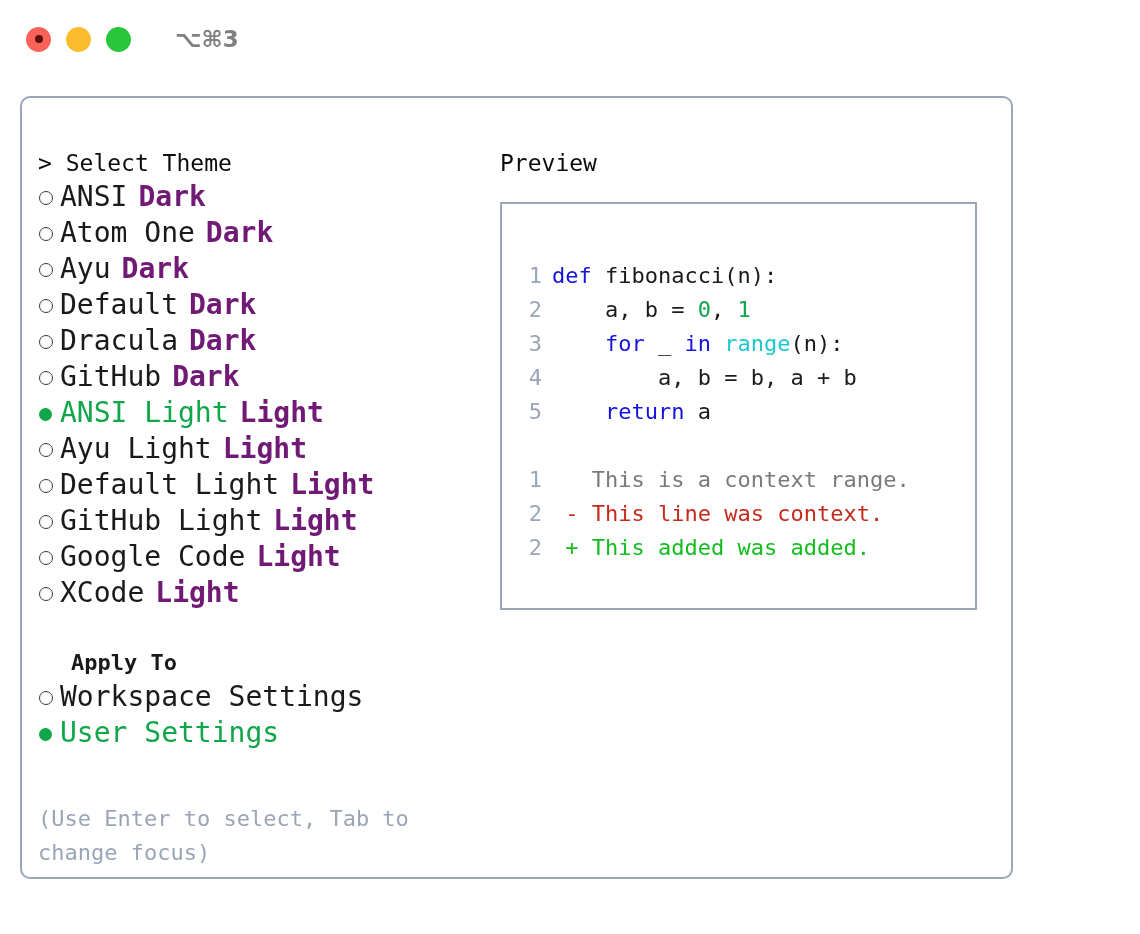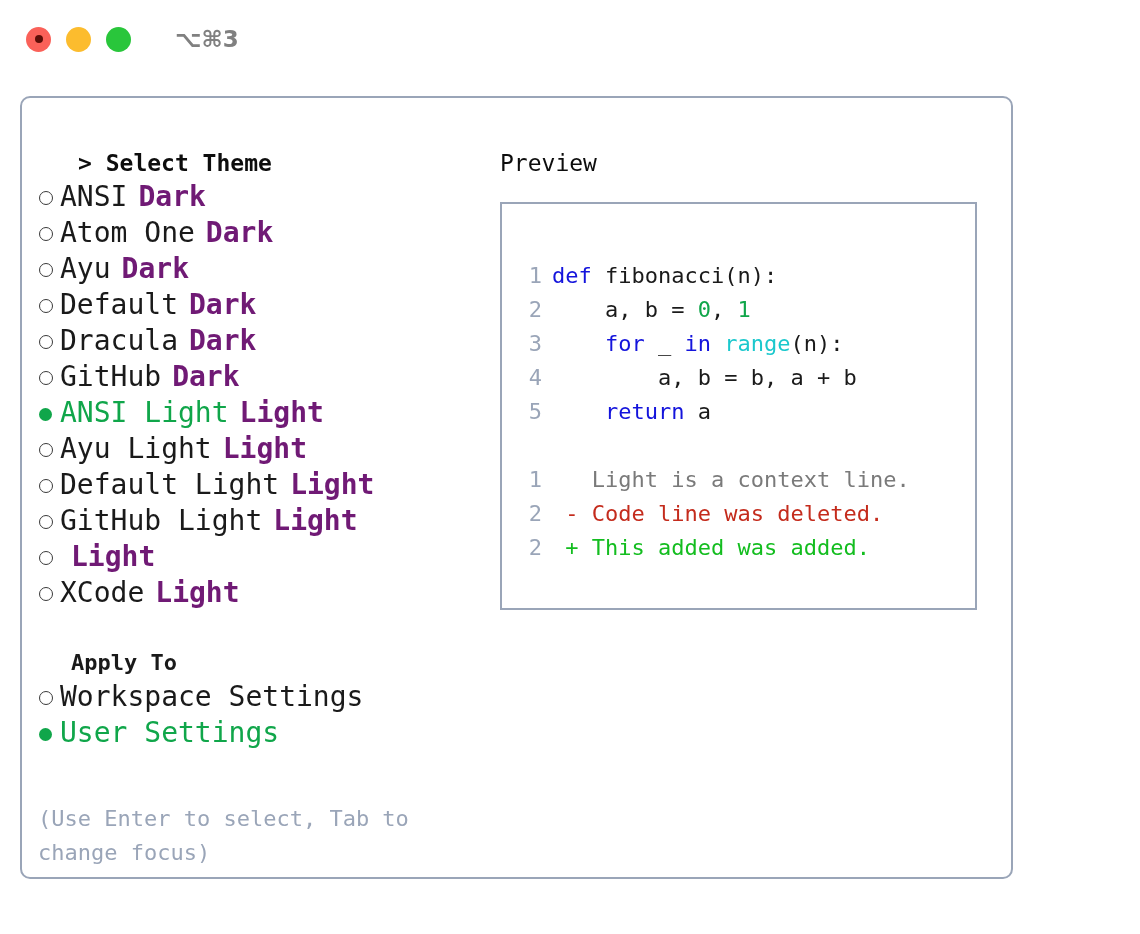--- a/index.html
+++ b/index.html
@@ -95,25 +95,24 @@
   }
   .right {
     position: absolute;
     left: 478px;
     top: 48px;
     width: 500px;
   }
 
   .heading {
     font-size: 23px;
-    font-weight: 700;
+    font-weight: 400;
     color: #0d0d0d;
     line-height: 34px;
     white-space: pre;
-    margin-left: 40px;
   }
 
   .opt {
     display: flex;
     align-items: baseline;
     font-size: 28px;
     line-height: 34px;
     white-space: pre;
   }
   .radio {
@@ -234,21 +233,21 @@
             <div class="opt"><span class="radio"><span class="radio-ring"></span></span><span class="name">ANSI</span><span class="gap"></span><span class="variant">Dark</span></div>
             <div class="opt"><span class="radio"><span class="radio-ring"></span></span><span class="name">Atom One</span><span class="gap"></span><span class="variant">Dark</span></div>
             <div class="opt"><span class="radio"><span class="radio-ring"></span></span><span class="name">Ayu</span><span class="gap"></span><span class="variant">Dark</span></div>
             <div class="opt"><span class="radio"><span class="radio-ring"></span></span><span class="name">Default</span><span class="gap"></span><span class="variant">Dark</span></div>
             <div class="opt"><span class="radio"><span class="radio-ring"></span></span><span class="name">Dracula</span><span class="gap"></span><span class="variant">Dark</span></div>
             <div class="opt"><span class="radio"><span class="radio-ring"></span></span><span class="name">GitHub</span><span class="gap"></span><span class="variant">Dark</span></div>
             <div class="opt selected"><span class="radio"><span class="radio-dot"></span></span><span class="name">ANSI Light</span><span class="gap"></span><span class="variant">Light</span></div>
             <div class="opt"><span class="radio"><span class="radio-ring"></span></span><span class="name">Ayu Light</span><span class="gap"></span><span class="variant">Light</span></div>
             <div class="opt"><span class="radio"><span class="radio-ring"></span></span><span class="name">Default Light</span><span class="gap"></span><span class="variant">Light</span></div>
             <div class="opt"><span class="radio"><span class="radio-ring"></span></span><span class="name">GitHub Light</span><span class="gap"></span><span class="variant">Light</span></div>
-            <div class="opt"><span class="radio"><span class="radio-ring"></span></span><span class="gap"></span><span class="variant">Light</span></div>
+            <div class="opt"><span class="radio"><span class="radio-ring"></span></span><span class="name">Google Code</span><span class="gap"></span><span class="variant">Light</span></div>
             <div class="opt"><span class="radio"><span class="radio-ring"></span></span><span class="name">XCode</span><span class="gap"></span><span class="variant">Light</span></div>
           </div>
 
         <div class="spacer-row"></div>
 
         <div class="subheading">Apply To</div>
 
         <div id="apply-to-list">
             <div class="opt"><span class="radio"><span class="radio-ring"></span></span><span class="name">Workspace Settings</span></div>
             <div class="opt selected"><span class="radio"><span class="radio-dot"></span></span><span class="name">User Settings</span></div>
@@ -256,19 +255,19 @@
 
         <div class="hint">(Use Enter to select, Tab to change focus)</div>
       </div>
 
       <div class="right">
         <div class="preview-title">Preview</div>
 
         <div class="preview-box">
           <div class="code" id="code-sample"><div><span class="ln">1</span><span class="kw">def </span><span class="plain">fibonacci(n):</span></div><div><span class="ln">2</span><span class="plain">    a, b = </span><span class="num">0</span><span class="plain">, </span><span class="num">1</span></div><div><span class="ln">3</span><span class="plain">    </span><span class="kw">for</span><span class="plain"> _ </span><span class="kw">in</span><span class="plain"> </span><span class="fn">range</span><span class="plain">(n):</span></div><div><span class="ln">4</span><span class="plain">        a, b = b, a + b</span></div><div><span class="ln">5</span><span class="plain">    </span><span class="kw">return</span><span class="plain"> a</span></div></div>
           <div class="diff-gap"></div>
-          <div class="code diff" id="diff-sample"><div><span class="ln">1</span><span class="ctx">   </span><span class="ctx">Light is a context line.</span></div><div><span class="ln">2</span><span class="del"> - </span><span class="del">Code line was deleted.</span></div><div><span class="ln">2</span><span class="add"> + </span><span class="add">This added was added.</span></div></div>
+          <div class="code diff" id="diff-sample"><div><span class="ln">1</span><span class="ctx">   </span><span class="ctx">This is a context range.</span></div><div><span class="ln">2</span><span class="del"> - </span><span class="del">This line was context.</span></div><div><span class="ln">2</span><span class="add"> + </span><span class="add">This added was added.</span></div></div>
         </div>
       </div>
 
     </div>
   </div>
 </div>
 
 </body></html>

